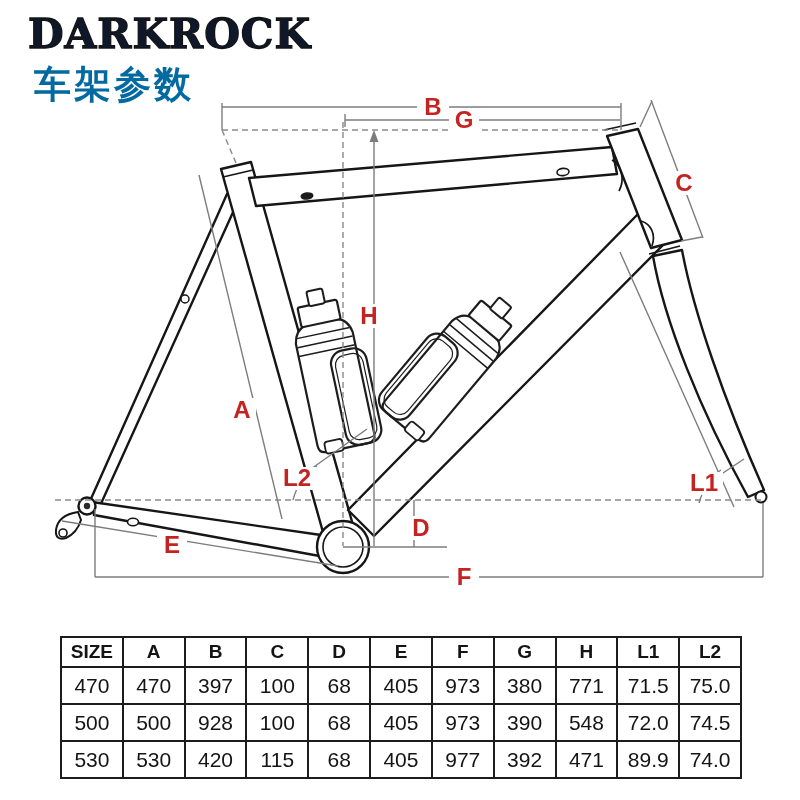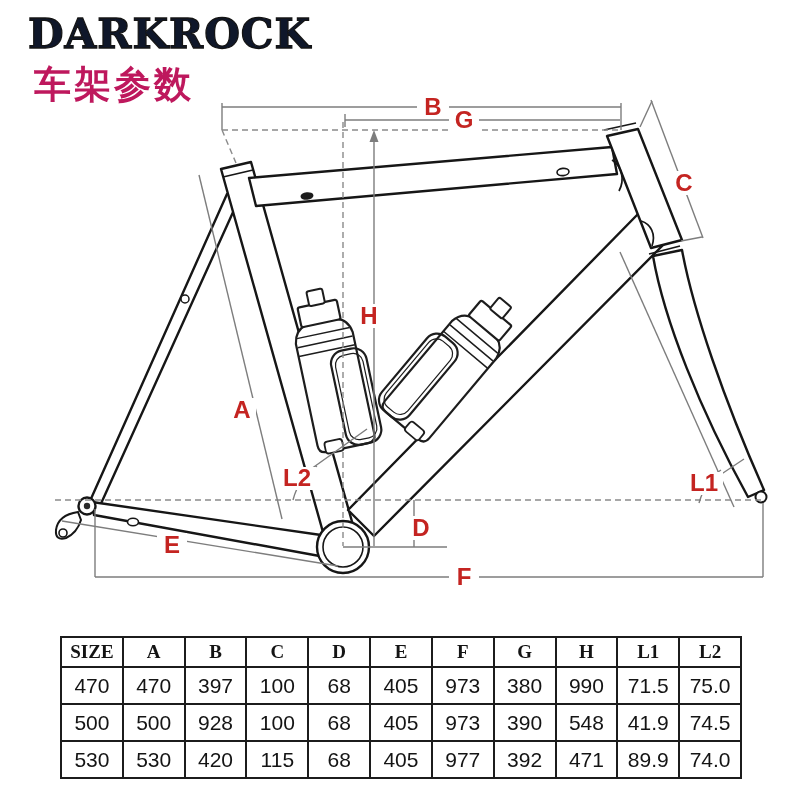--- a/index.html
+++ b/index.html
@@ -8,21 +8,21 @@
     font-family:"Liberation Sans",sans-serif;color:#111;
   }
   .logo{
     position:absolute;left:28px;top:10px;
     font-family:"DejaVu Serif",serif;font-weight:bold;
     font-size:41px;letter-spacing:1px;color:#0f172a;
     -webkit-text-stroke:1.3px #141414;
   }
   .subtitle{
     position:absolute;left:34px;top:60px;
-    font-size:37px;font-weight:600;letter-spacing:3px;color:#be185d;
+    font-size:37px;font-weight:600;letter-spacing:3px;color:#0369a1;
     font-family:Liberation Mono, monospace;
   }
   svg.diagram{position:absolute;left:0;top:0;}
   .frame-part{fill:#ffffff;stroke:#161616;stroke-width:2.4;stroke-linejoin:round;}
   .thinblack{fill:none;stroke:#161616;stroke-width:1.7;}
   .dim{stroke:#7d7d7d;stroke-width:1.4;fill:none;}
   .dimdash{stroke:#8a8a8a;stroke-width:1.4;fill:none;stroke-dasharray:6 4;}
   .dimlabel{
     font-family:"Liberation Sans",sans-serif;font-weight:bold;font-size:24px;
     text-anchor:middle;
@@ -30,21 +30,21 @@
   .labelbg{fill:#ffffff;stroke:none;}
   table.geo{
     position:absolute;left:60px;top:636px;width:682px;
     border-collapse:collapse;table-layout:fixed;
     font-family:"Liberation Sans",sans-serif;
   }
   table.geo th,table.geo td{
     border:2px solid #1c1c1c;text-align:center;vertical-align:middle;
     background:#ffffff;color:#141414;padding:0;
   }
-  table.geo th{height:28px;font-size:19px;font-weight:bold;font-family:Liberation Serif, serif;}
+  table.geo th{height:28px;font-size:19px;font-weight:bold;}
   table.geo td{height:35px;font-size:21px;font-weight:normal;}
 </style>
 </head>
 <body>
 
 <div class="logo">DARKROCK</div>
 <div class="subtitle">车架参数</div>
 
 <svg class="diagram" width="800" height="628" viewBox="0 0 800 628">
 
@@ -177,35 +177,35 @@
   <tbody>
     <tr>
       <td>470</td>
       <td>470</td>
       <td>397</td>
       <td>100</td>
       <td>68</td>
       <td>405</td>
       <td>973</td>
       <td>380</td>
-      <td>990</td>
+      <td>771</td>
       <td>71.5</td>
       <td>75.0</td>
     </tr>
     <tr>
       <td>500</td>
       <td>500</td>
       <td>928</td>
       <td>100</td>
       <td>68</td>
       <td>405</td>
       <td>973</td>
       <td>390</td>
       <td>548</td>
-      <td>41.9</td>
+      <td>72.0</td>
       <td>74.5</td>
     </tr>
     <tr>
       <td>530</td>
       <td>530</td>
       <td>420</td>
       <td>115</td>
       <td>68</td>
       <td>405</td>
       <td>977</td>

